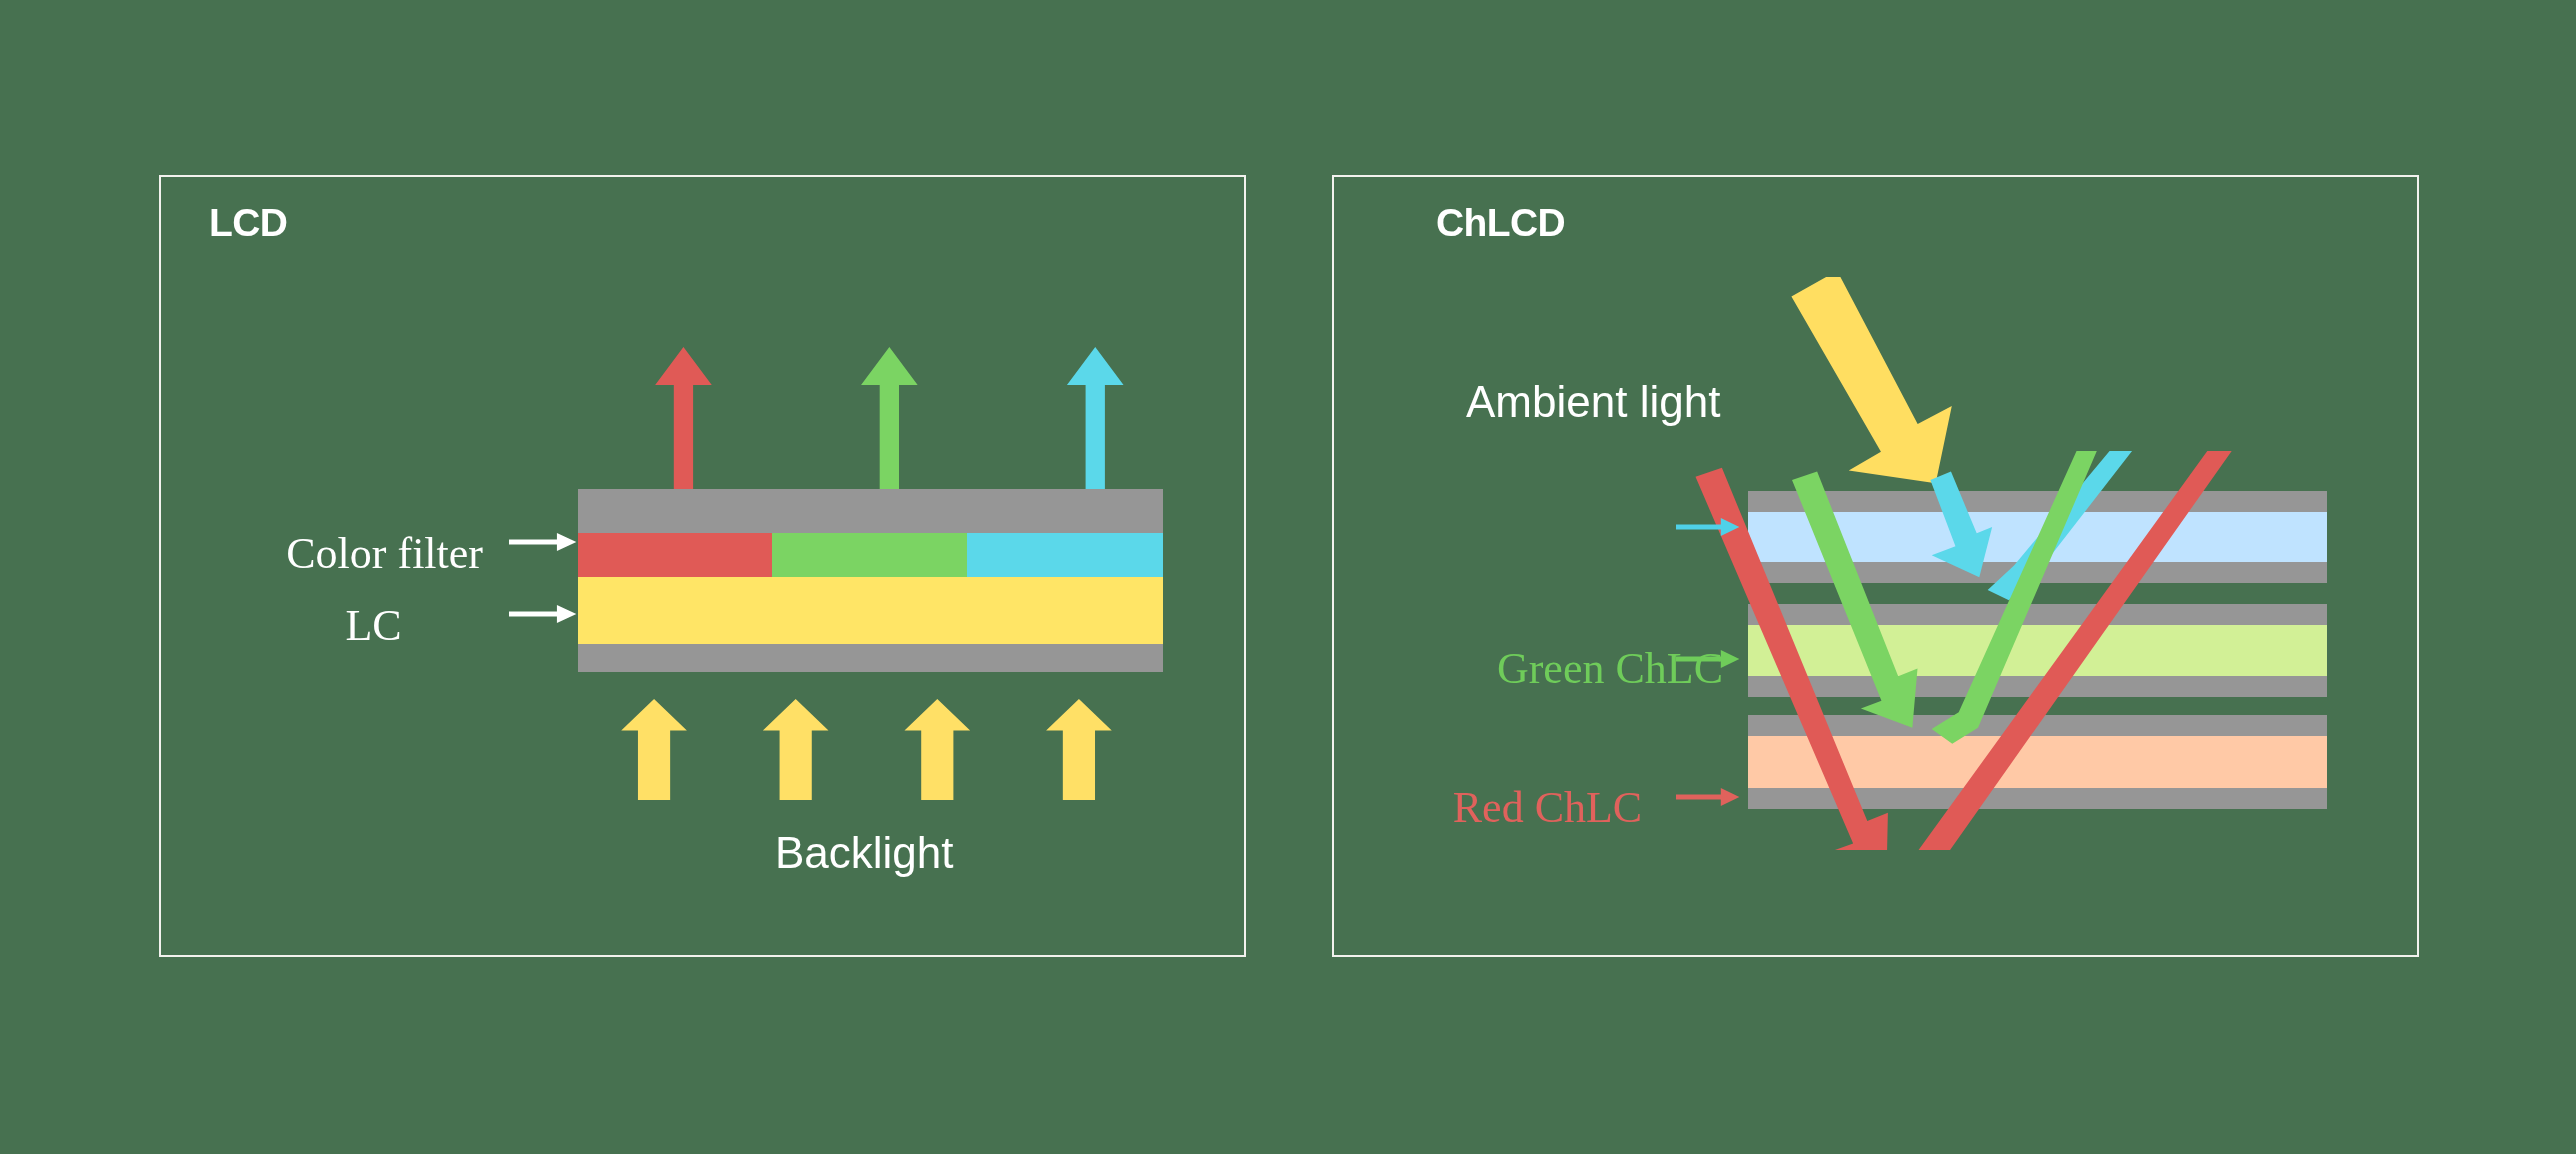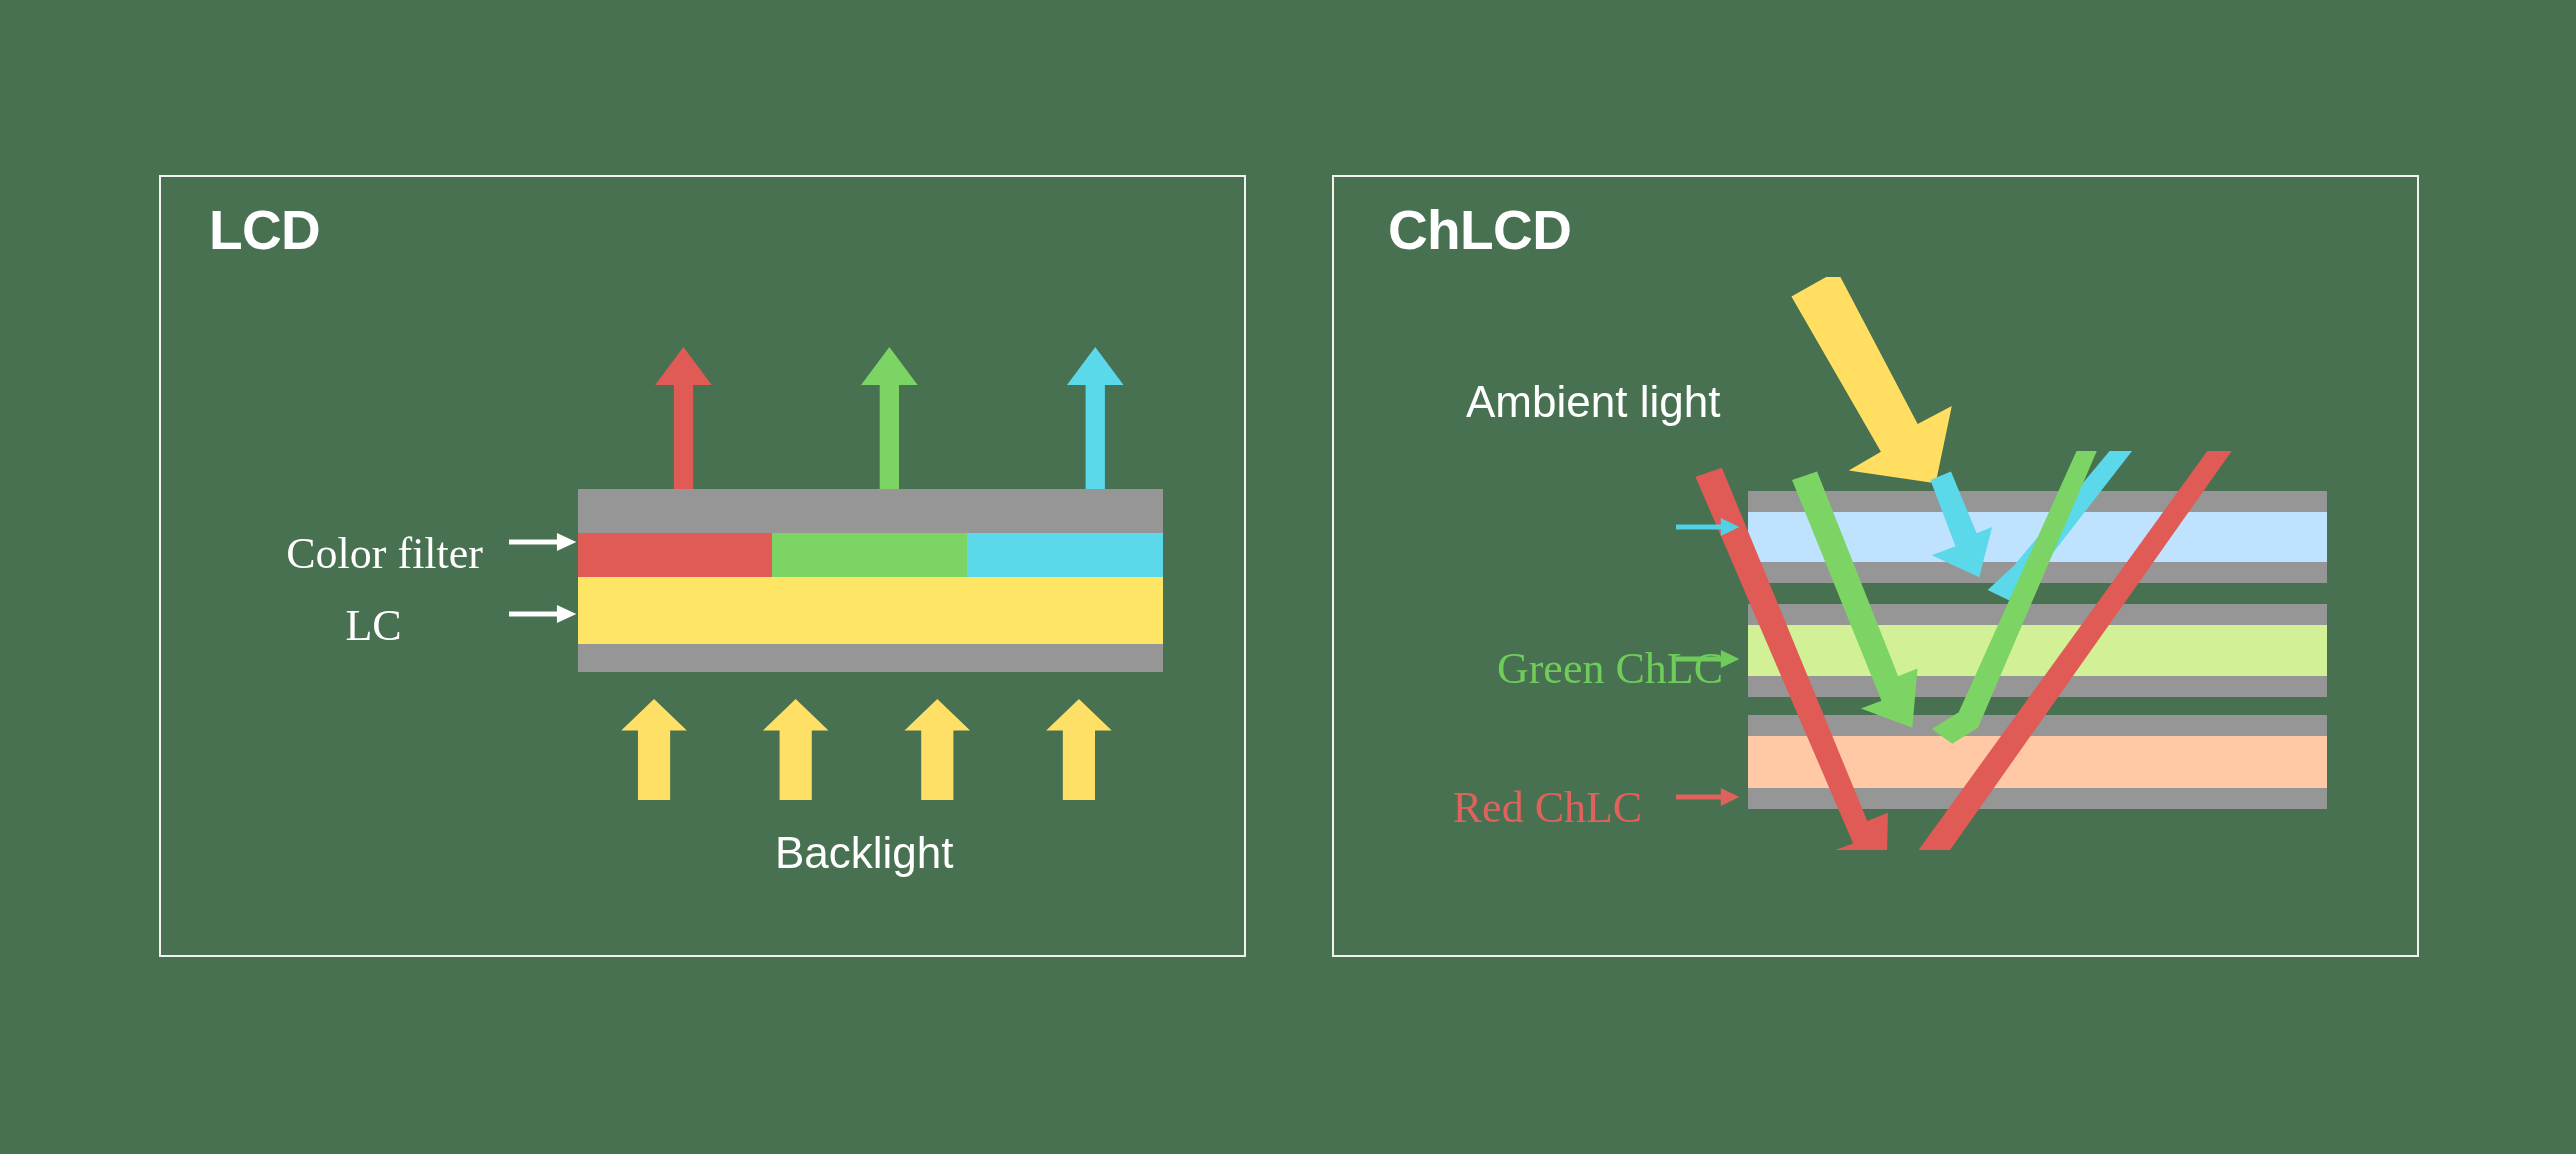--- a/index.html
+++ b/index.html
@@ -17,27 +17,27 @@
     border:2.6px solid #f2f2ee;
     box-sizing:border-box;
   }
   #panel-lcd{left:159px;top:175px;width:1087px;height:782px;}
   #panel-chlcd{left:1332px;top:175px;width:1087px;height:782px;}
 
   .panel-title{
     position:absolute;
     color:#ffffff;
     font-weight:bold;
-    font-size:55px;
+    font-size:39px;
     letter-spacing:-0.6px;
     line-height:1;
     white-space:nowrap;
   }
   #title-lcd{left:209px;top:203px;}
-  #title-chlcd{left:1388px;top:203px;}
+  #title-chlcd{left:1436px;top:203px;}
 
   .lbl{
     position:absolute;
     font-size:44px;
     line-height:1;
     white-space:nowrap;
     color:#ffffff;
   }
   .lbl-right{text-align:right;font-family:Liberation Serif, serif;}
 

